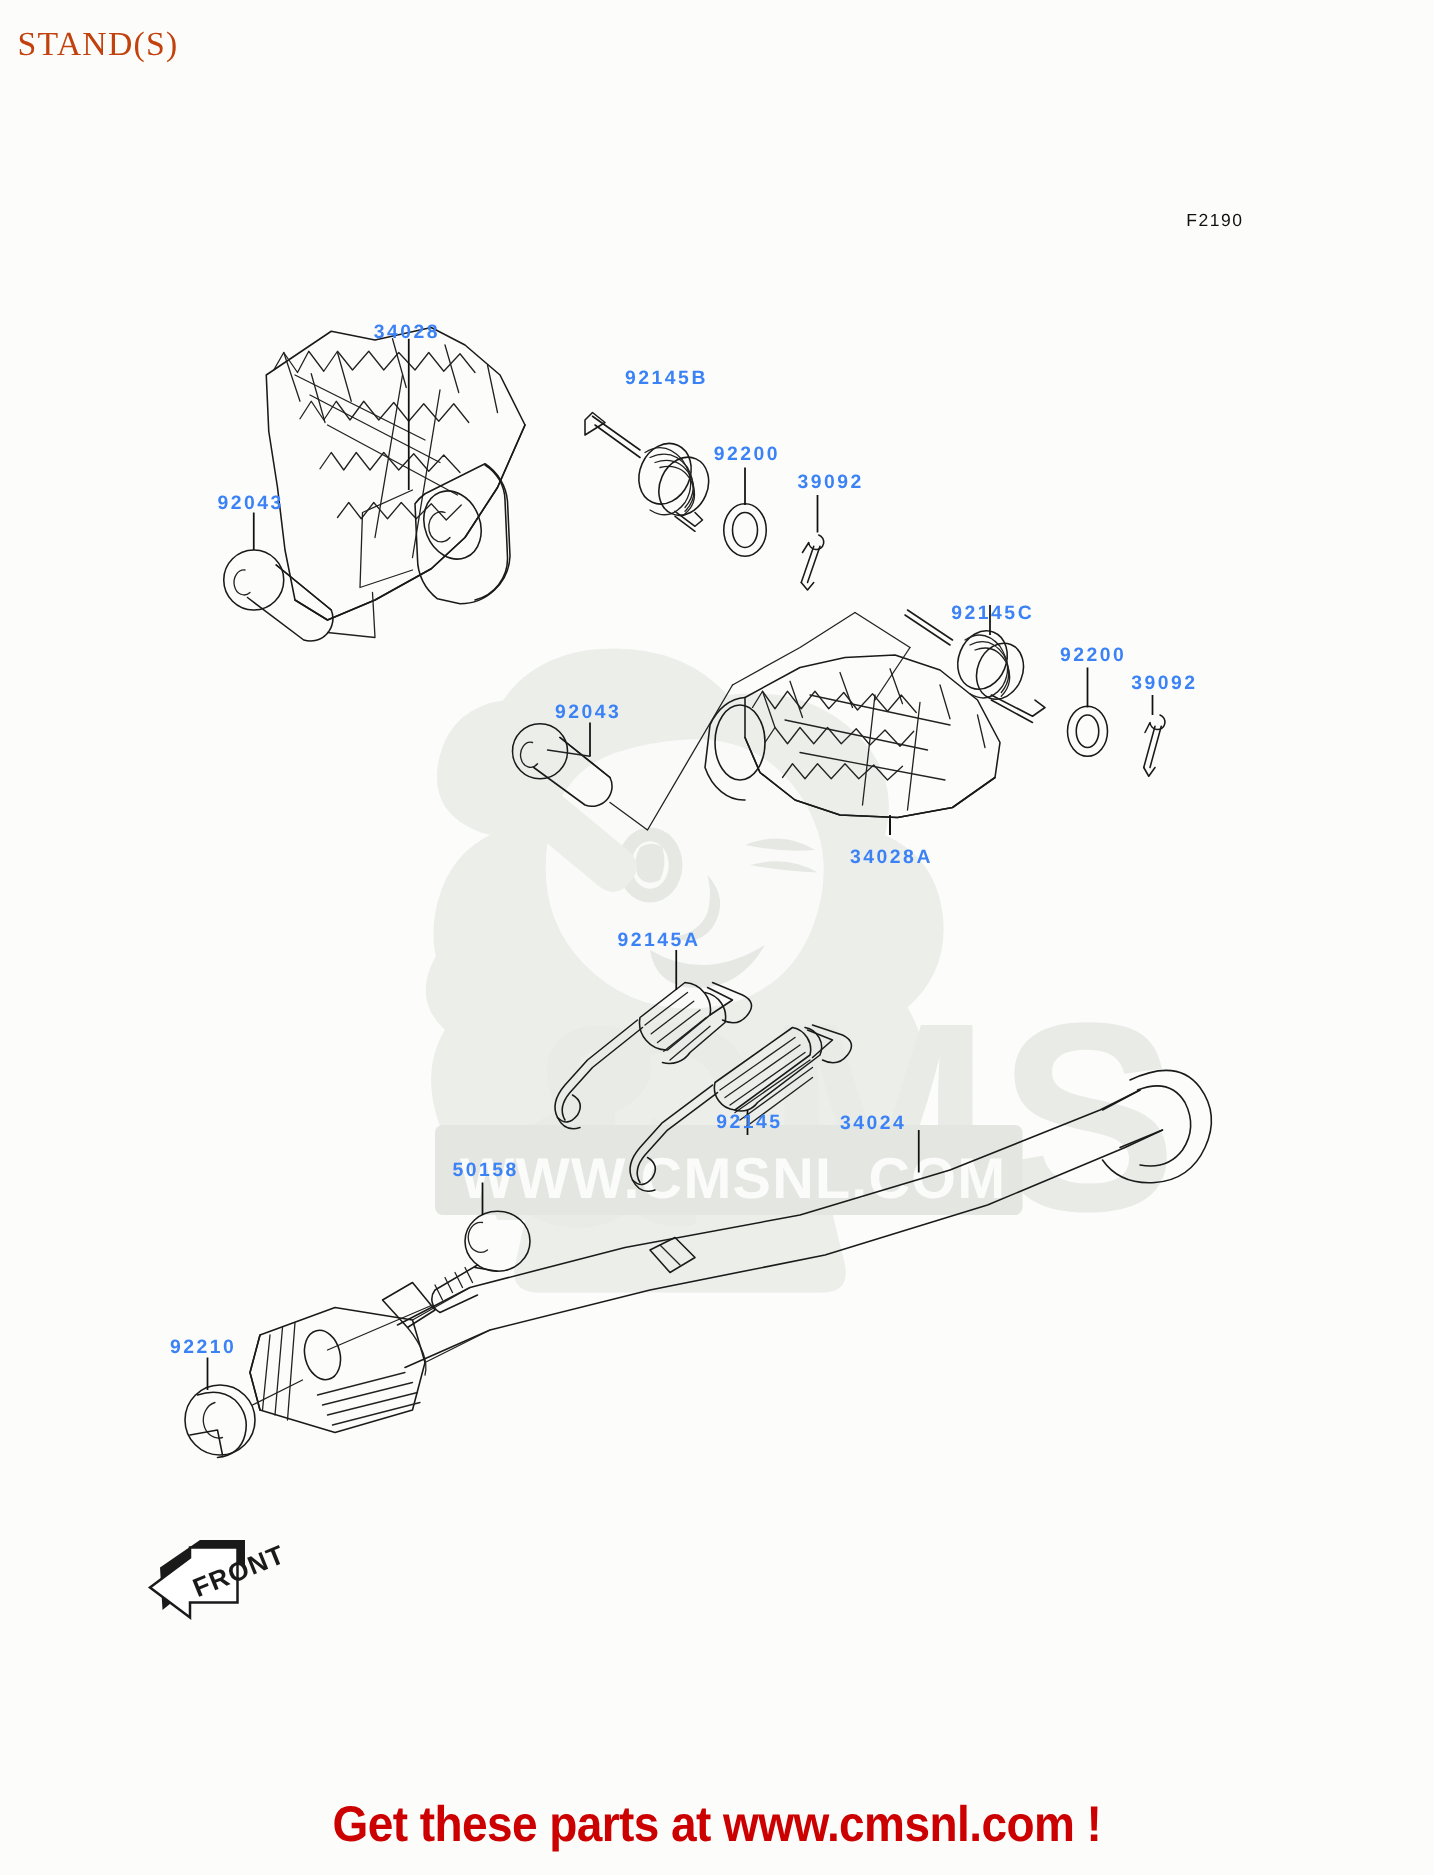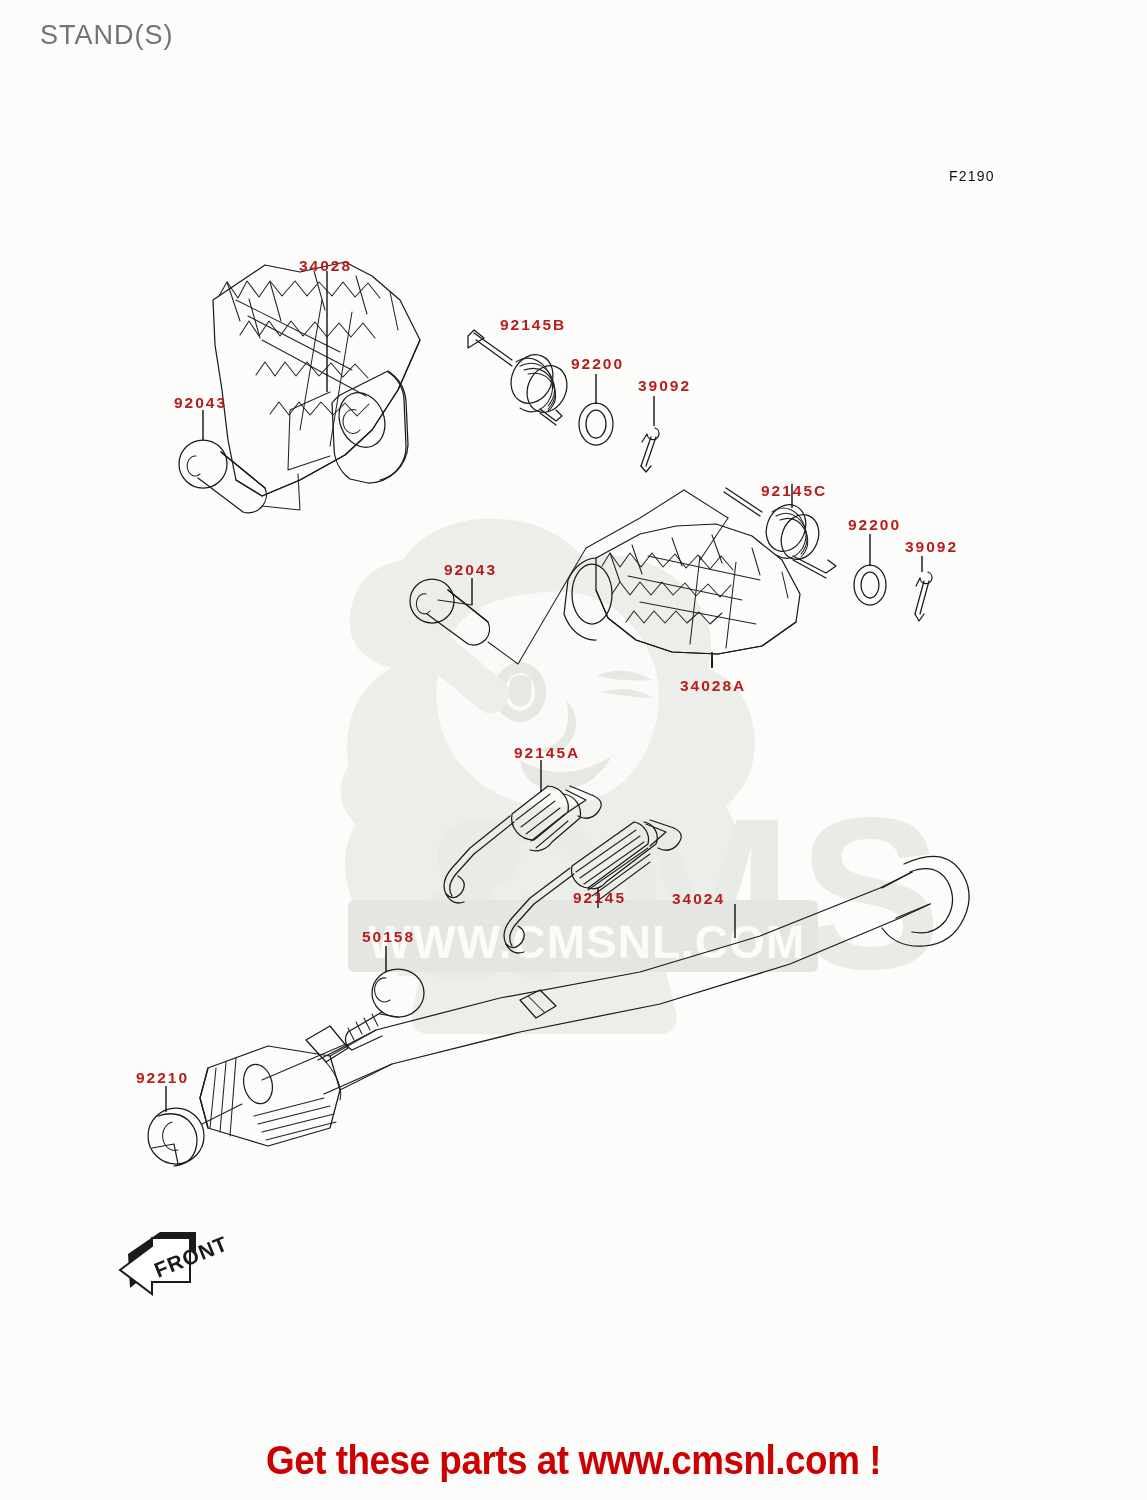--- a/index.html
+++ b/index.html
@@ -6,24 +6,24 @@
   body{
     width:1147px;height:1500px;
     background:#fcfdfb;
     font-family:"Liberation Sans", sans-serif;
     overflow:hidden;
     position:relative;
   }
   #stage{position:absolute;left:0;top:0;width:1147px;height:1500px;}
 
   .page-title{
-    position:absolute;left:40px;top:20px;
+    position:absolute;left:14px;top:20px;
     font-size:27px;letter-spacing:1px;
-    color:#737373;font-weight:400;
-    font-family:Liberation Sans, sans-serif;
+    color:#c2410c;font-weight:400;
+    font-family:Liberation Serif, serif;
     white-space:nowrap;
   }
   .fig-code{
     position:absolute;left:949px;top:168px;
     font-size:14px;font-weight:normal;color:#111;
     letter-spacing:1.2px;font-family:"Liberation Sans", sans-serif;
   }
   .footer-note{
     position:absolute;left:0;top:1438px;width:1147px;
     text-align:center;
@@ -31,21 +31,21 @@
     font-size:40px;letter-spacing:-0.5px;
     font-family:"Liberation Sans", sans-serif;
     transform:scaleX(0.92);
   }
 
   
   .lbl{
     position:absolute;
     font-size:15.5px;
     font-weight:bold;
-    color:#b91c1c;
+    color:#3b82f6;
     letter-spacing:2.0px;
     font-family:"Liberation Sans", sans-serif;
     white-space:nowrap;
   }
 
   
   svg.layer{position:absolute;left:0;top:0;width:1147px;height:1500px;}
   svg.wm{opacity:1;}
   .ink{fill:none;stroke:#1a1a1a;stroke-width:1.25;stroke-linecap:round;stroke-linejoin:round;}
   .ink-thin{fill:none;stroke:#222;stroke-width:1.05;stroke-linecap:round;stroke-linejoin:round;}
@@ -344,28 +344,28 @@
       <path fill="#ffffff" stroke="#1a1a1a" stroke-width="2" d="M120 1270 L152 1246 L152 1238 L190 1238 L190 1282 L152 1282 L152 1294 Z"></path>
       <text x="158" y="1278" font-family="Liberation Sans, sans-serif" font-size="21" font-weight="bold" fill="#1a1a1a" transform="rotate(-22 158 1278)" letter-spacing="1">FRONT</text>
     </g>
   </svg>
 
   <div class="page-title">STAND(S)</div>
   <div class="fig-code">F2190</div>
 
   <div class="lbl" style="left:299px;top:257px">34028</div>
   <div class="lbl" style="left:174px;top:394px">92043</div>
-  <div class="lbl" style="left:500px;top:316px">92145B</div>
+  <div class="lbl" style="left:500px;top:294px">92145B</div>
   <div class="lbl" style="left:571px;top:355px">92200</div>
   <div class="lbl" style="left:638px;top:377px">39092</div>
   <div class="lbl" style="left:761px;top:482px">92145C</div>
   <div class="lbl" style="left:848px;top:516px">92200</div>
   <div class="lbl" style="left:905px;top:538px">39092</div>
   <div class="lbl" style="left:680px;top:677px">34028A</div>
   <div class="lbl" style="left:444px;top:561px">92043</div>
-  <div class="lbl" style="left:514px;top:744px">92145A</div>
+  <div class="lbl" style="left:494px;top:744px">92145A</div>
   <div class="lbl" style="left:573px;top:889px">92145</div>
   <div class="lbl" style="left:672px;top:890px">34024</div>
   <div class="lbl" style="left:362px;top:928px">50158</div>
   <div class="lbl" style="left:136px;top:1069px">92210</div>
 
   <div class="footer-note">Get these parts at www.cmsnl.com !</div>
 </div>
 
 </body></html>

